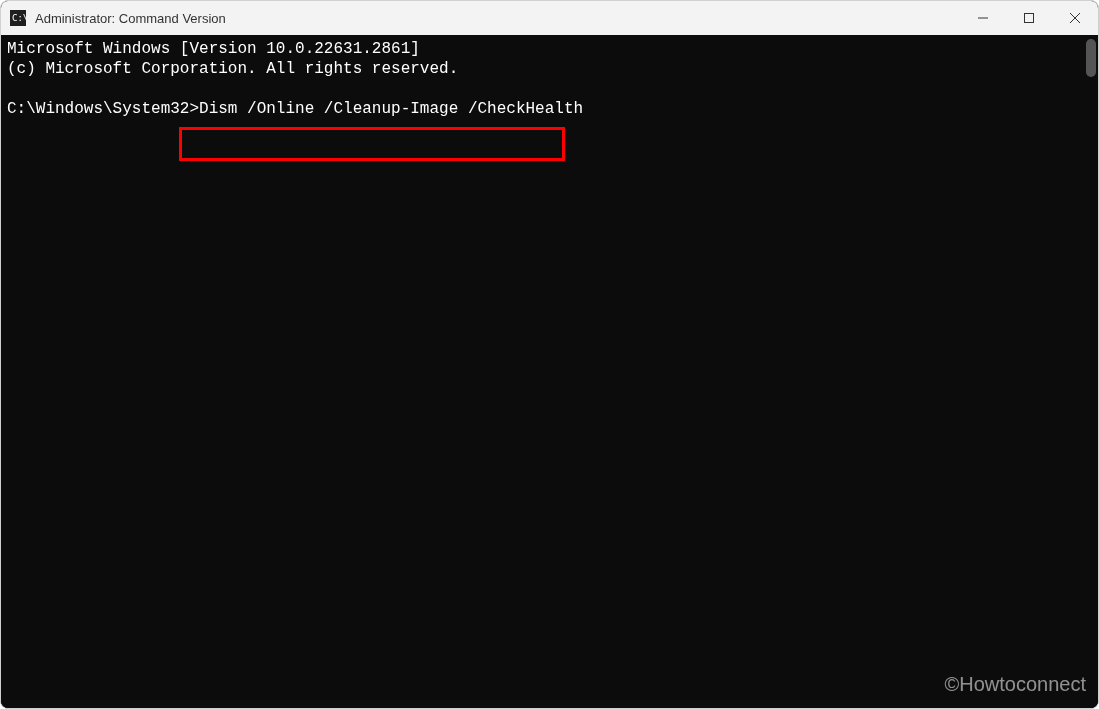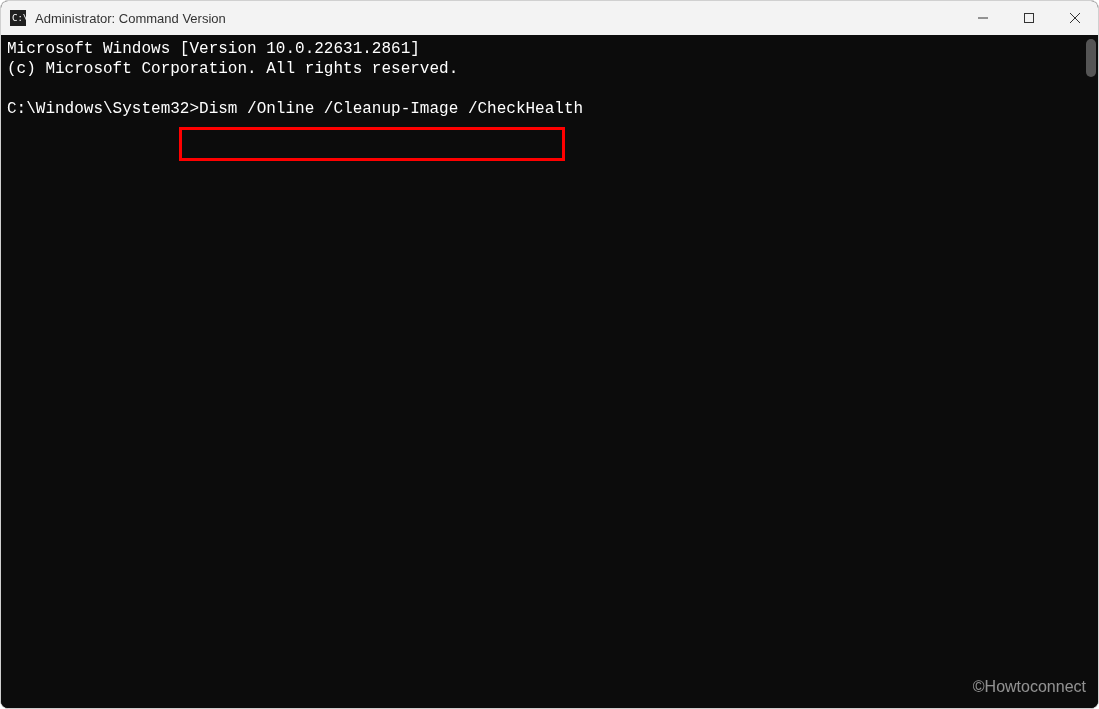--- a/index.html
+++ b/index.html
@@ -91,21 +91,21 @@
     border: 3px solid #ff0000;
     box-sizing: border-box;
     pointer-events: none;
   }
   .watermark {
     position: absolute;
     right: 12px;
     bottom: 12px;
     color: rgba(255,255,255,0.55);
     font-family: "Segoe UI", Arial, sans-serif;
-    font-size: 16px;
+    font-size: 20px;
   }
 </style>
 </head>
 <body>
 
 <div class="window">
 
   <div class="titlebar">
     <span class="app-icon">
       <svg width="16" height="16" viewBox="0 0 16 16">

